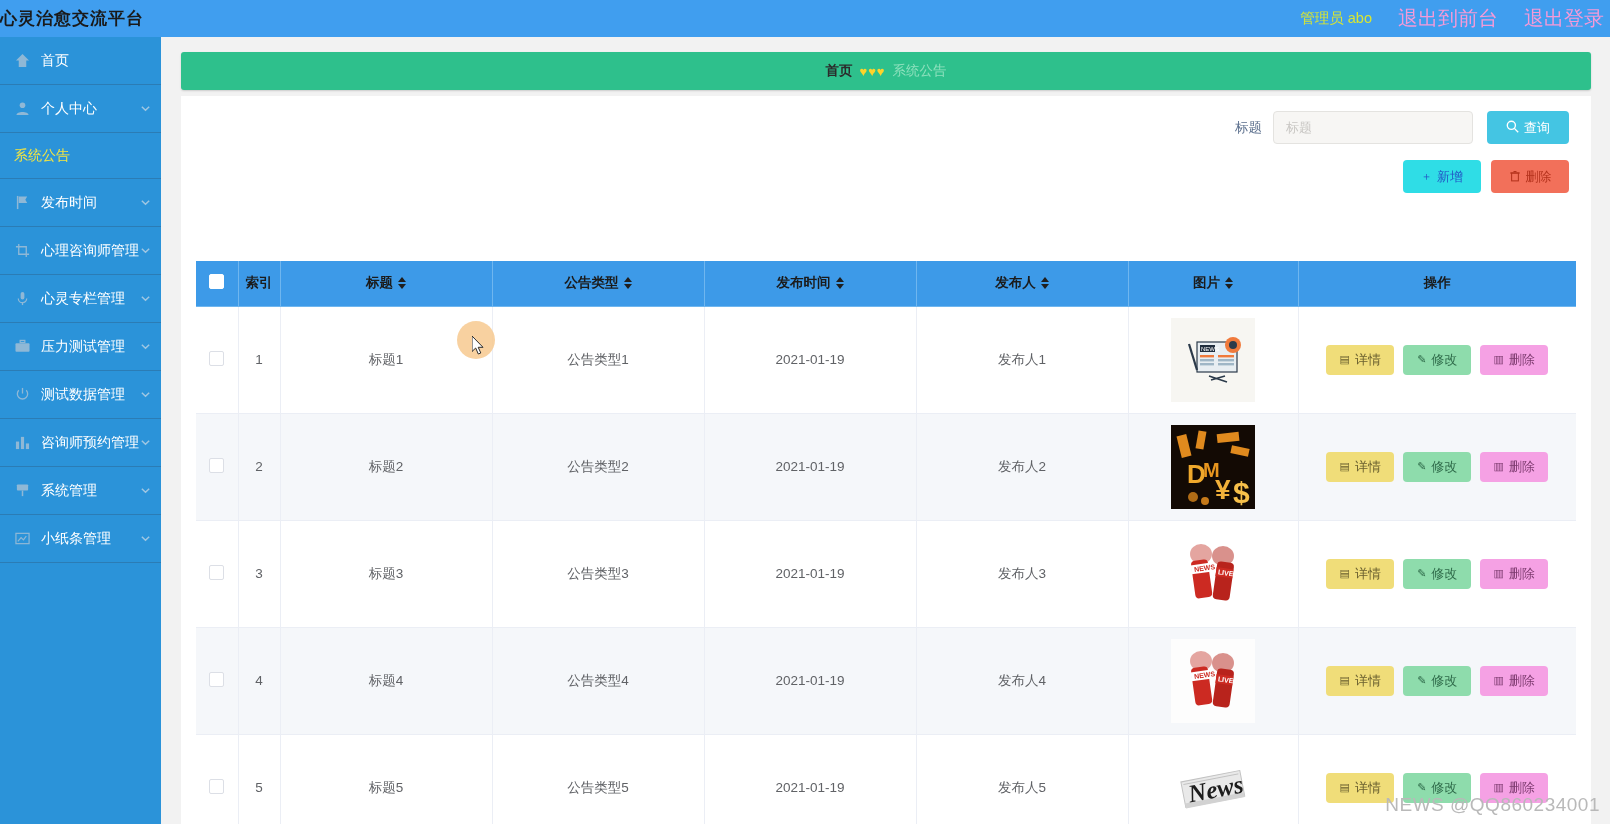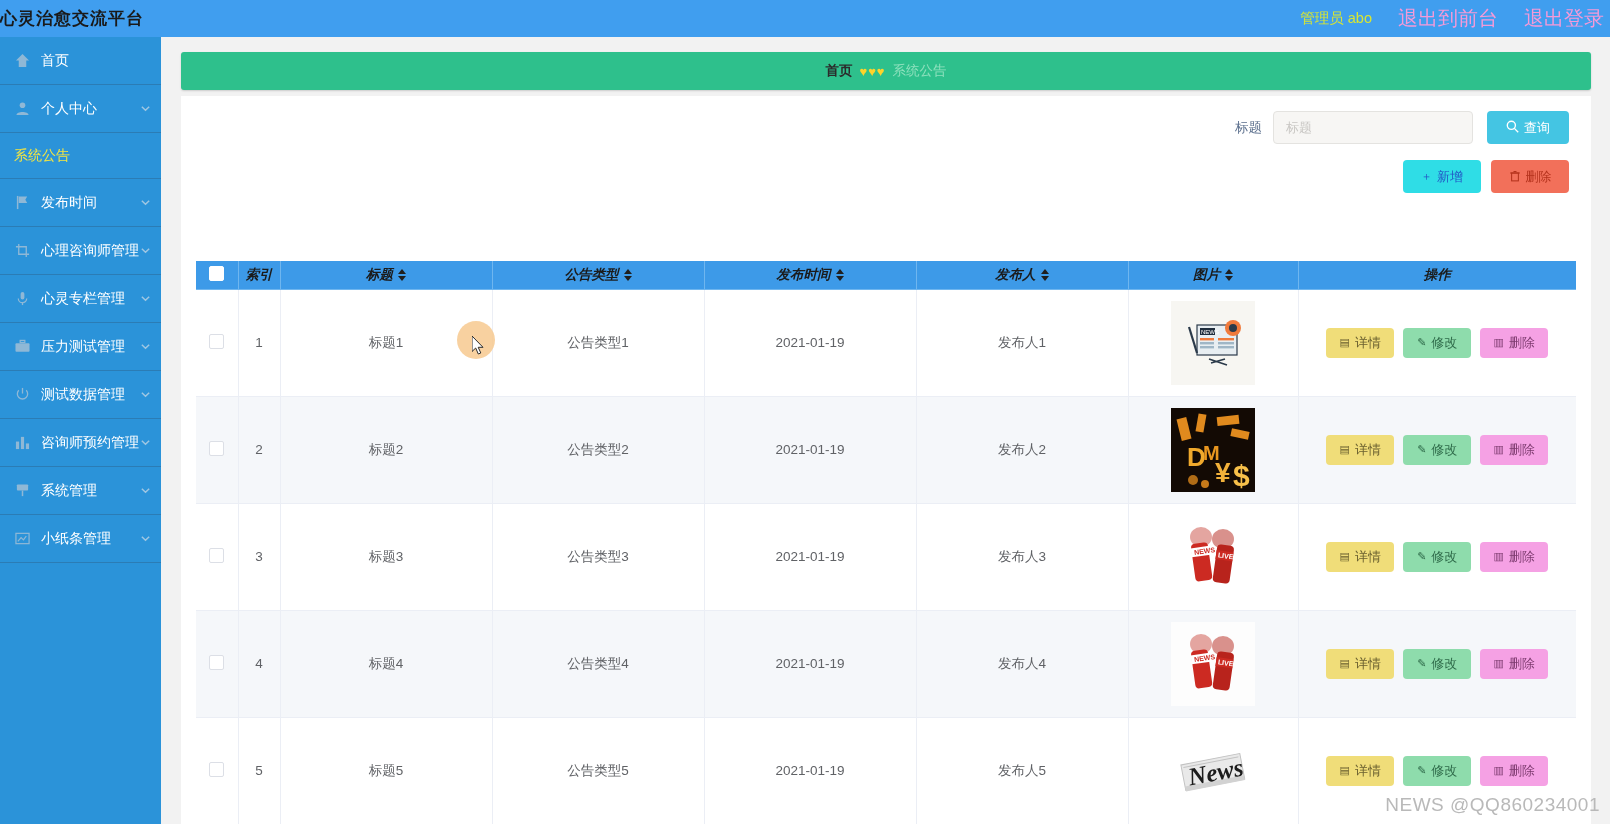--- a/index.html
+++ b/index.html
@@ -125,24 +125,24 @@
     position: absolute; top: 165px; left: 15px;
     width: 1380px; height: 575px;
     overflow: hidden;
   }
   table.data-table {
     width: 1380px; border-collapse: collapse; table-layout: fixed;
   }
   table.data-table th {
     background: #3d9ae8; color: #1b1b1b;
     font-size: 13.5px; font-weight: bold;
-    height: 28px;
+    height: 45px;
     border-right: 1px solid #6fb6ef;
     border-bottom: 1px solid #6fb6ef;
-    text-align: center; vertical-align: middle; font-style: italic;
+    text-align: center; vertical-align: middle;
   }
   table.data-table th:last-child { border-right: none; }
   table.data-table td {
     font-size: 13.5px; color: #606266;
     border-right: 1px solid #ebeef5;
     border-bottom: 1px solid #ebeef5;
     text-align: center; vertical-align: middle;
     height: 107px;
   }
   table.data-table td:last-child { border-right: none; }

